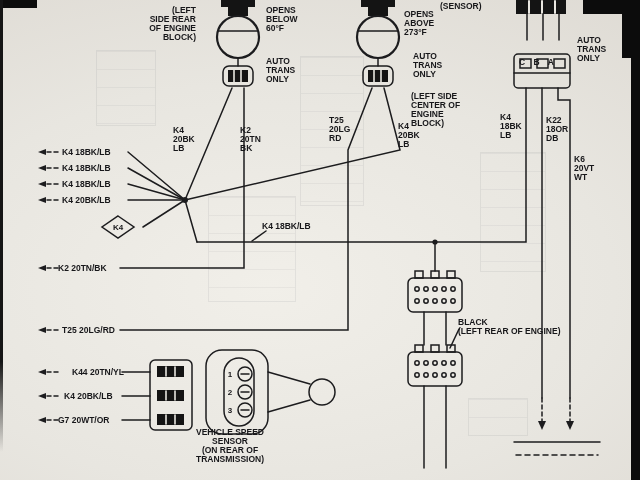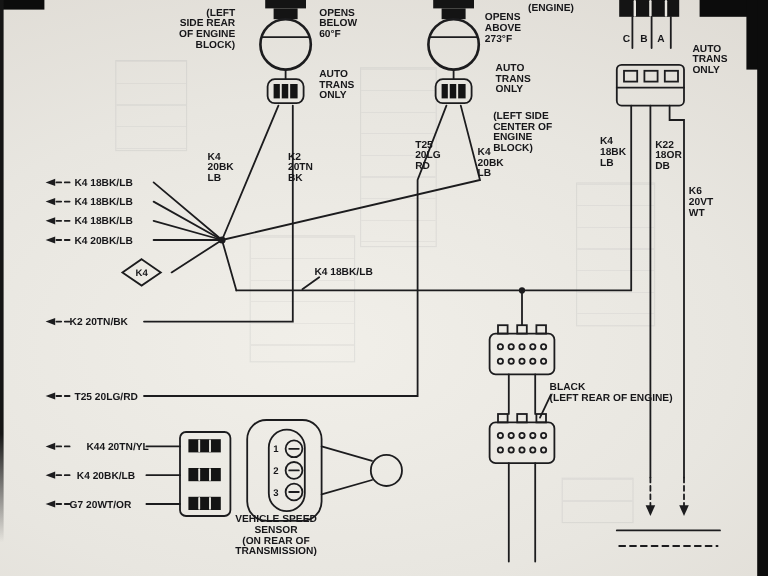--- a/index.html
+++ b/index.html
@@ -216,43 +216,43 @@
   <div class="lbl" style="left:130px;top:6px;width:66px;text-align:right">(LEFT
 SIDE REAR
 OF ENGINE
 BLOCK)</div>
   <div class="lbl" style="left:266px;top:6px">OPENS
 BELOW
 60°F</div>
   <div class="lbl" style="left:404px;top:10px">OPENS
 ABOVE
 273°F</div>
-  <div class="lbl" style="left:440px;top:2px">(ENGINE)</div>
+  <div class="lbl" style="left:440px;top:2px">(SENSOR)</div>
   <div class="lbl" style="left:266px;top:57px">AUTO
 TRANS
 ONLY</div>
   <div class="lbl" style="left:413px;top:52px">AUTO
 TRANS
 ONLY</div>
   <div class="lbl" style="left:577px;top:36px">AUTO
 TRANS
 ONLY</div>
-  <div class="lbl" style="left:519px;top:28px;letter-spacing:3px">C B A</div>
+  <div class="lbl" style="left:519px;top:58px;letter-spacing:3px">C B A</div>
   <div class="lbl" style="left:411px;top:92px">(LEFT SIDE
 CENTER OF
 ENGINE
 BLOCK)</div>
 
   <div class="lbl" style="left:173px;top:126px">K4
 20BK
 LB</div>
   <div class="lbl" style="left:240px;top:126px">K2
 20TN
 BK</div>
-  <div class="lbl" style="left:346px;top:116px">T25
+  <div class="lbl" style="left:329px;top:116px">T25
 20LG
 RD</div>
   <div class="lbl" style="left:398px;top:122px">K4
 20BK
 LB</div>
   <div class="lbl" style="left:500px;top:113px">K4
 18BK
 LB</div>
   <div class="lbl" style="left:546px;top:116px">K22
 18OR

